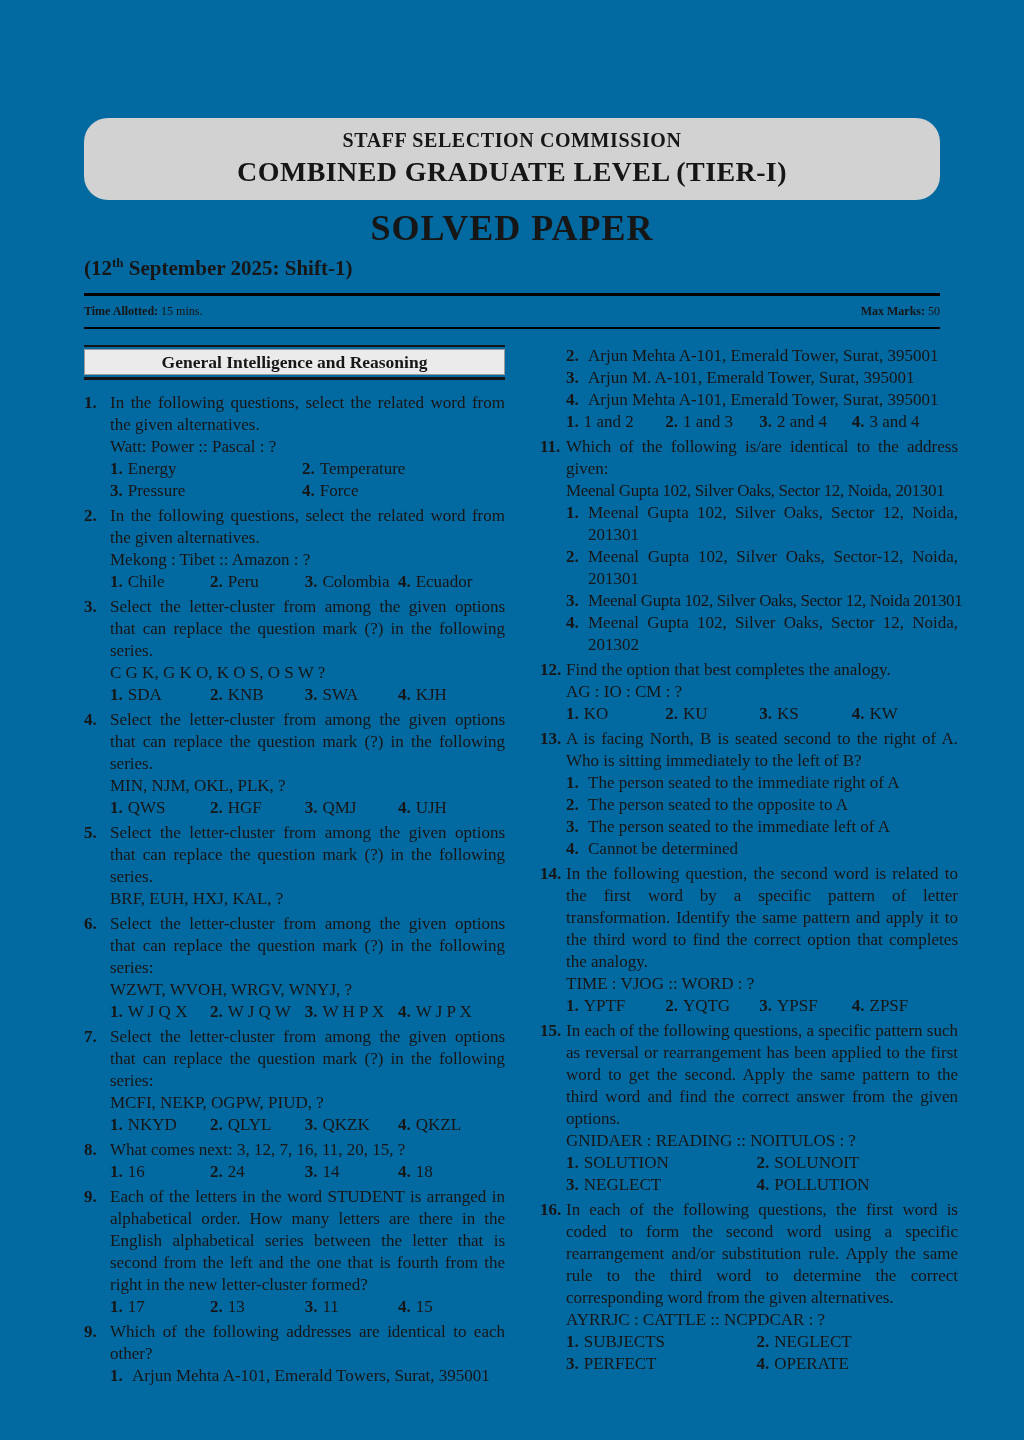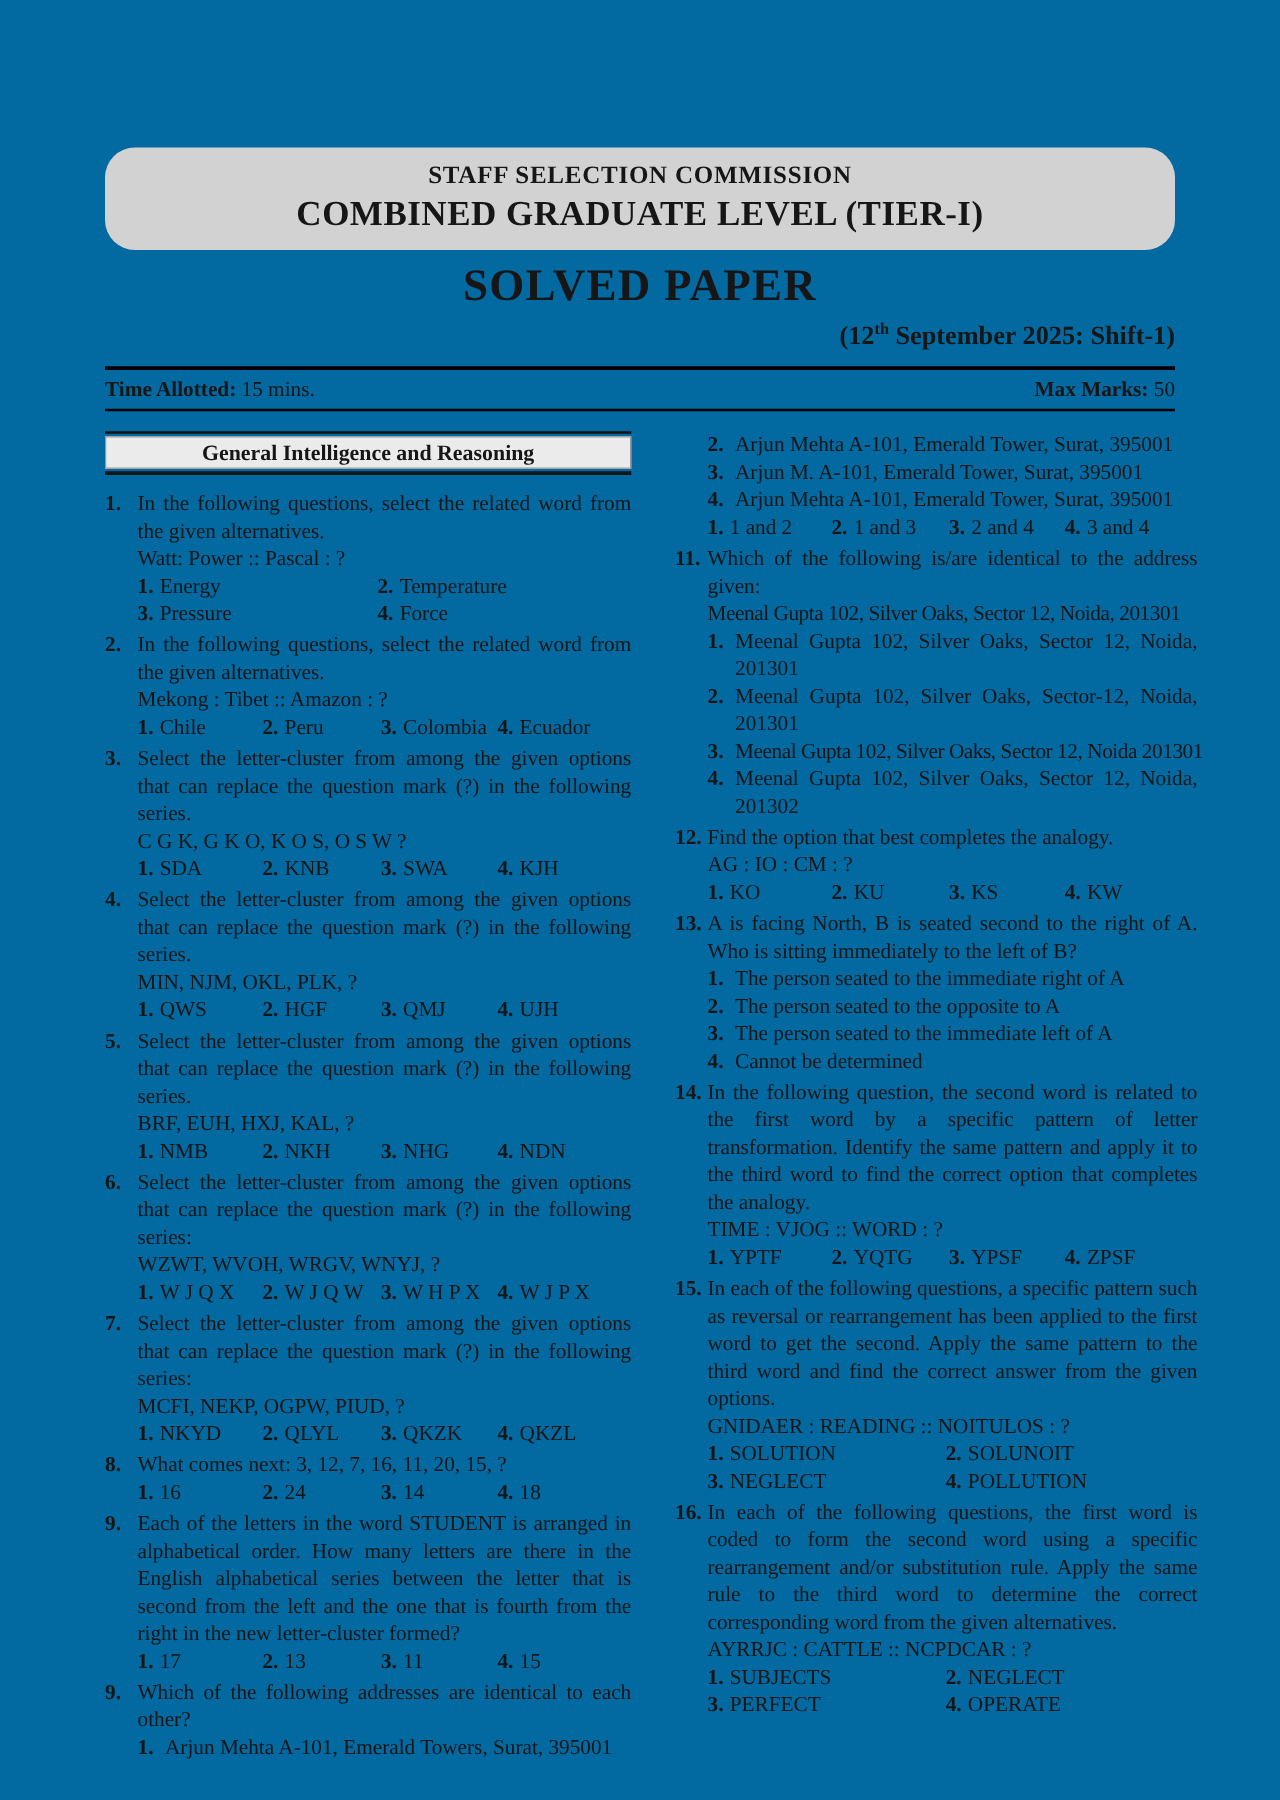--- a/index.html
+++ b/index.html
@@ -6,25 +6,25 @@
   body { width:1024px; height:1440px; font-family:"Liberation Serif", serif; color:#161616; }
   .page { position:relative; width:1024px; height:1440px; overflow:hidden; background:#0369a1; }
   .inner { margin:0 84px; padding-top:118px; }
 
   
   .head-box { background:#d2d2d2; border-radius:24px; text-align:center; padding:10px 12px 12px; }
   .org { font-size:20px; line-height:24px; font-weight:bold; letter-spacing:.6px; }
   .exam { font-size:28px; line-height:32px; font-weight:bold; margin-top:4px; letter-spacing:.4px; }
 
   .paper-title { text-align:center; font-size:36px; line-height:40px; font-weight:bold; margin-top:8px; letter-spacing:1px; }
-  .date-line { text-align:right; font-size:21px; line-height:26px; font-weight:bold; margin-top:2px; }
+  .date-line { text-align:left; font-size:21px; line-height:26px; font-weight:bold; margin-top:2px; }
   .date-line sup { font-size:13px; }
 
   .rule-thick { border-top:3px solid #000; margin-top:12px; }
-  .time-row { display:flex; justify-content:space-between; font-size:17px; line-height:23px; padding:4px 0; }
+  .time-row { display:flex; justify-content:space-between; font-size:12px; line-height:23px; padding:4px 0; }
   .rule-thin { border-top:2px solid #000; }
 
   
   .cols { display:flex; gap:35px; margin-top:16px; }
   .col { width:421px; flex:none; }
   .col.right { width:418px; }
 
   
   .section-box { border-top:2px solid #151515; border-bottom:3px solid #151515; padding:2px 0; margin-bottom:12px; }
   .section-inner { background:#ebebeb; border:1px solid #9a9a9a; text-align:center; font-weight:bold; font-size:17.5px; line-height:24px; }
@@ -127,26 +127,20 @@
               <span class="opt"><b>4.</b><span>UJH</span></span>
             </div>
           </div>
         </div>
 
         <div class="q">
           <div class="qn">5.</div>
           <div class="qb">
             <div class="stem">Select the letter-cluster from among the given options that can replace the question mark (?) in the following series.</div>
             <div>BRF, EUH, HXJ, KAL, ?</div>
-            <div class="opts o4">
-              <span class="opt"><b>1.</b><span>NMB</span></span>
-              <span class="opt"><b>2.</b><span>NKH</span></span>
-              <span class="opt"><b>3.</b><span>NHG</span></span>
-              <span class="opt"><b>4.</b><span>NDN</span></span>
-            </div>
           </div>
         </div>
 
         <div class="q">
           <div class="qn">6.</div>
           <div class="qb">
             <div class="stem">Select the letter-cluster from among the given options that can replace the question mark (?) in the following series:</div>
             <div>WZWT, WVOH, WRGV, WNYJ, ?</div>
             <div class="opts o4">
               <span class="opt"><b>1.</b><span>W J Q X</span></span>

